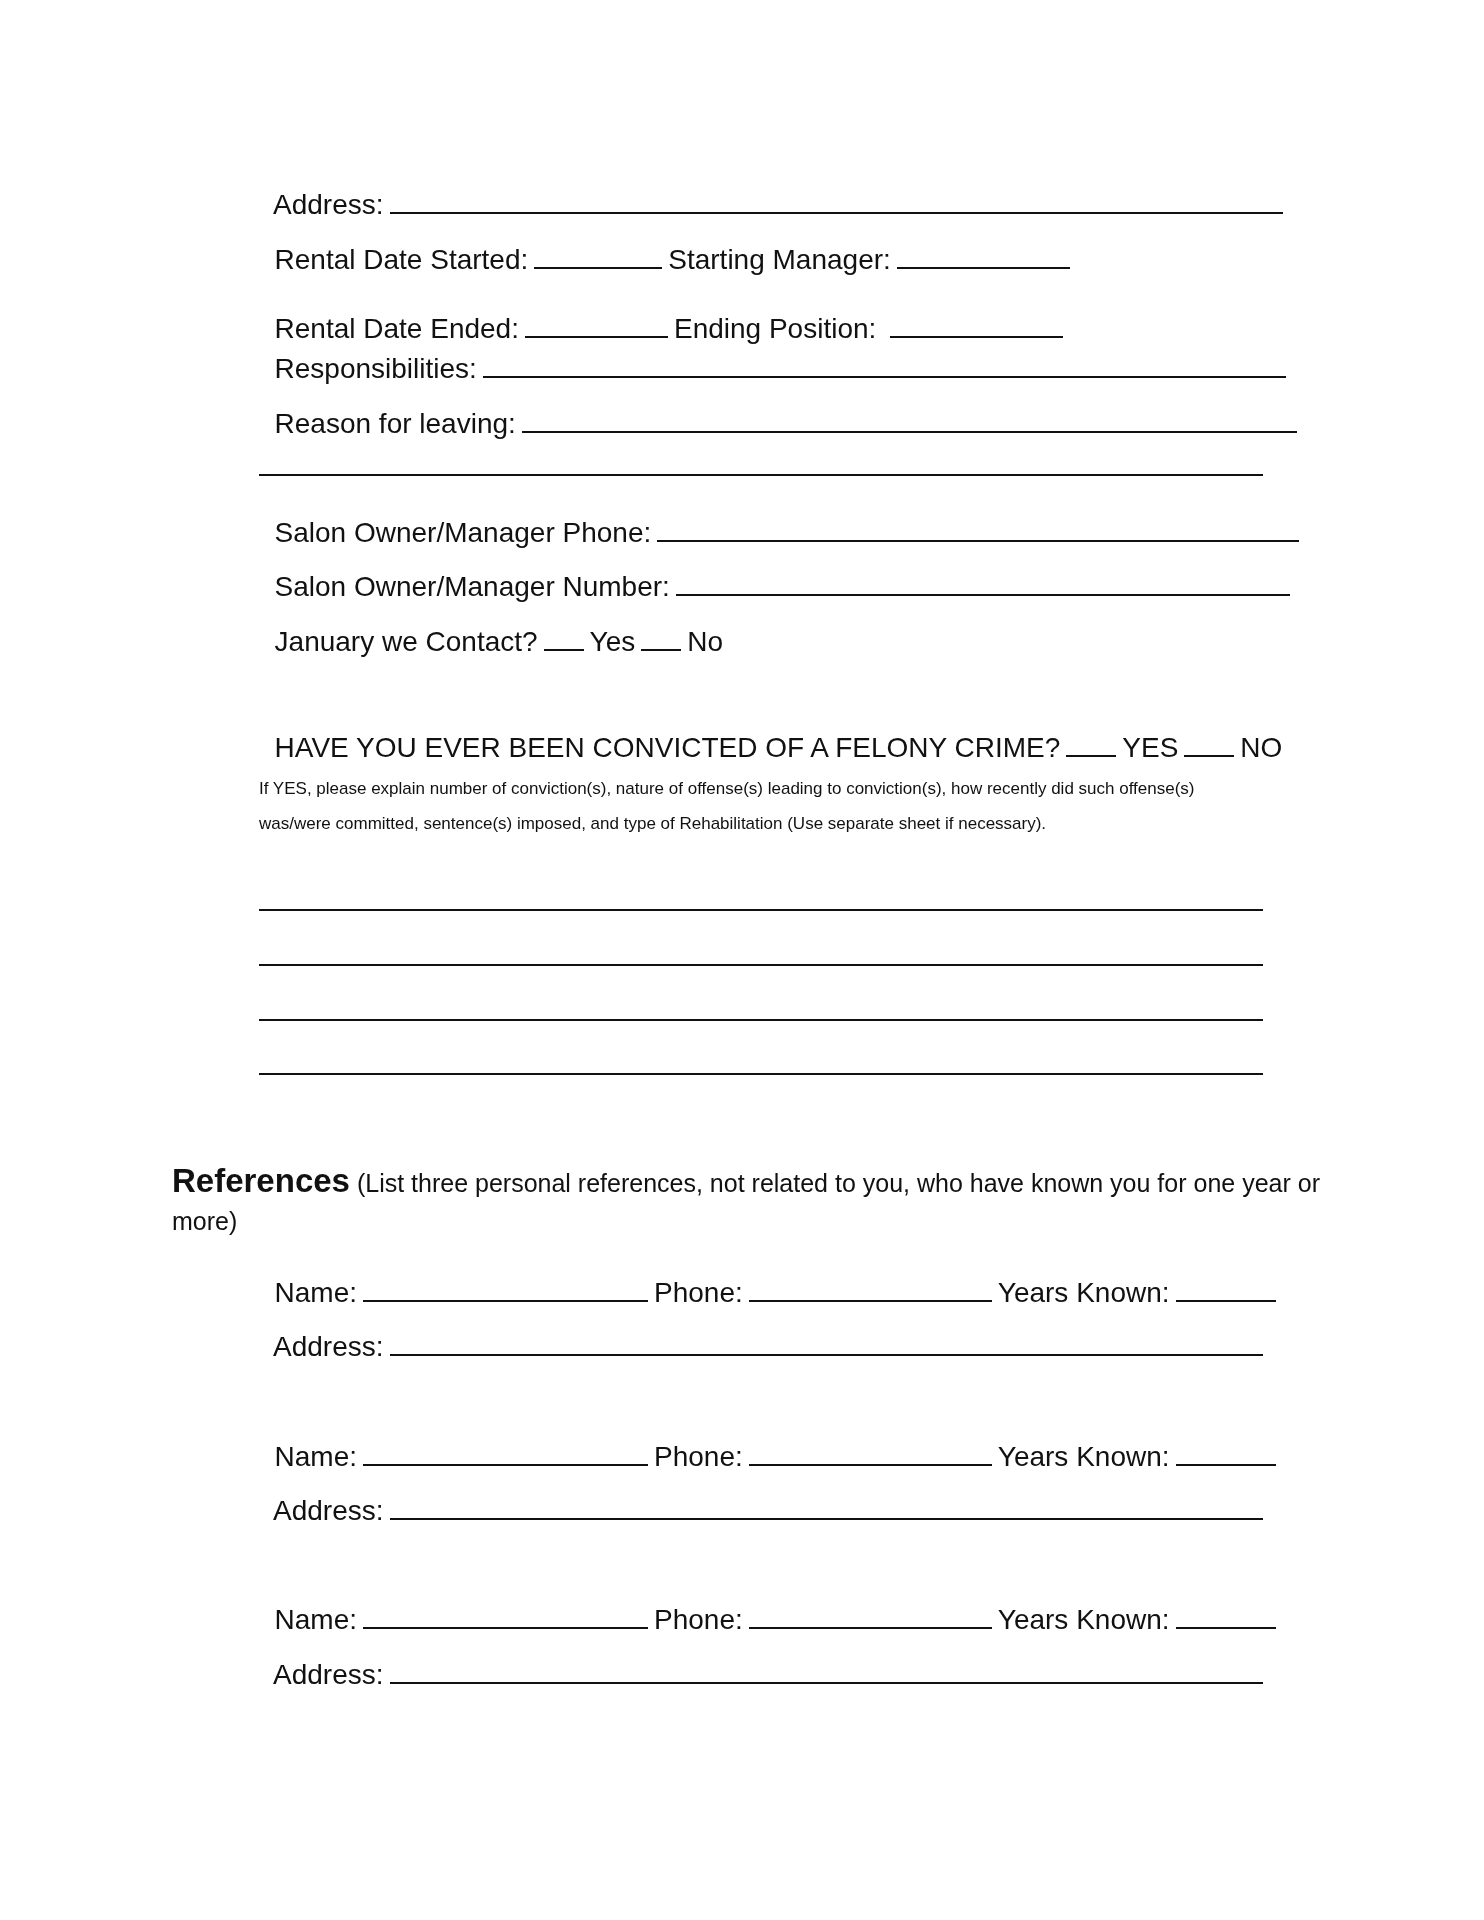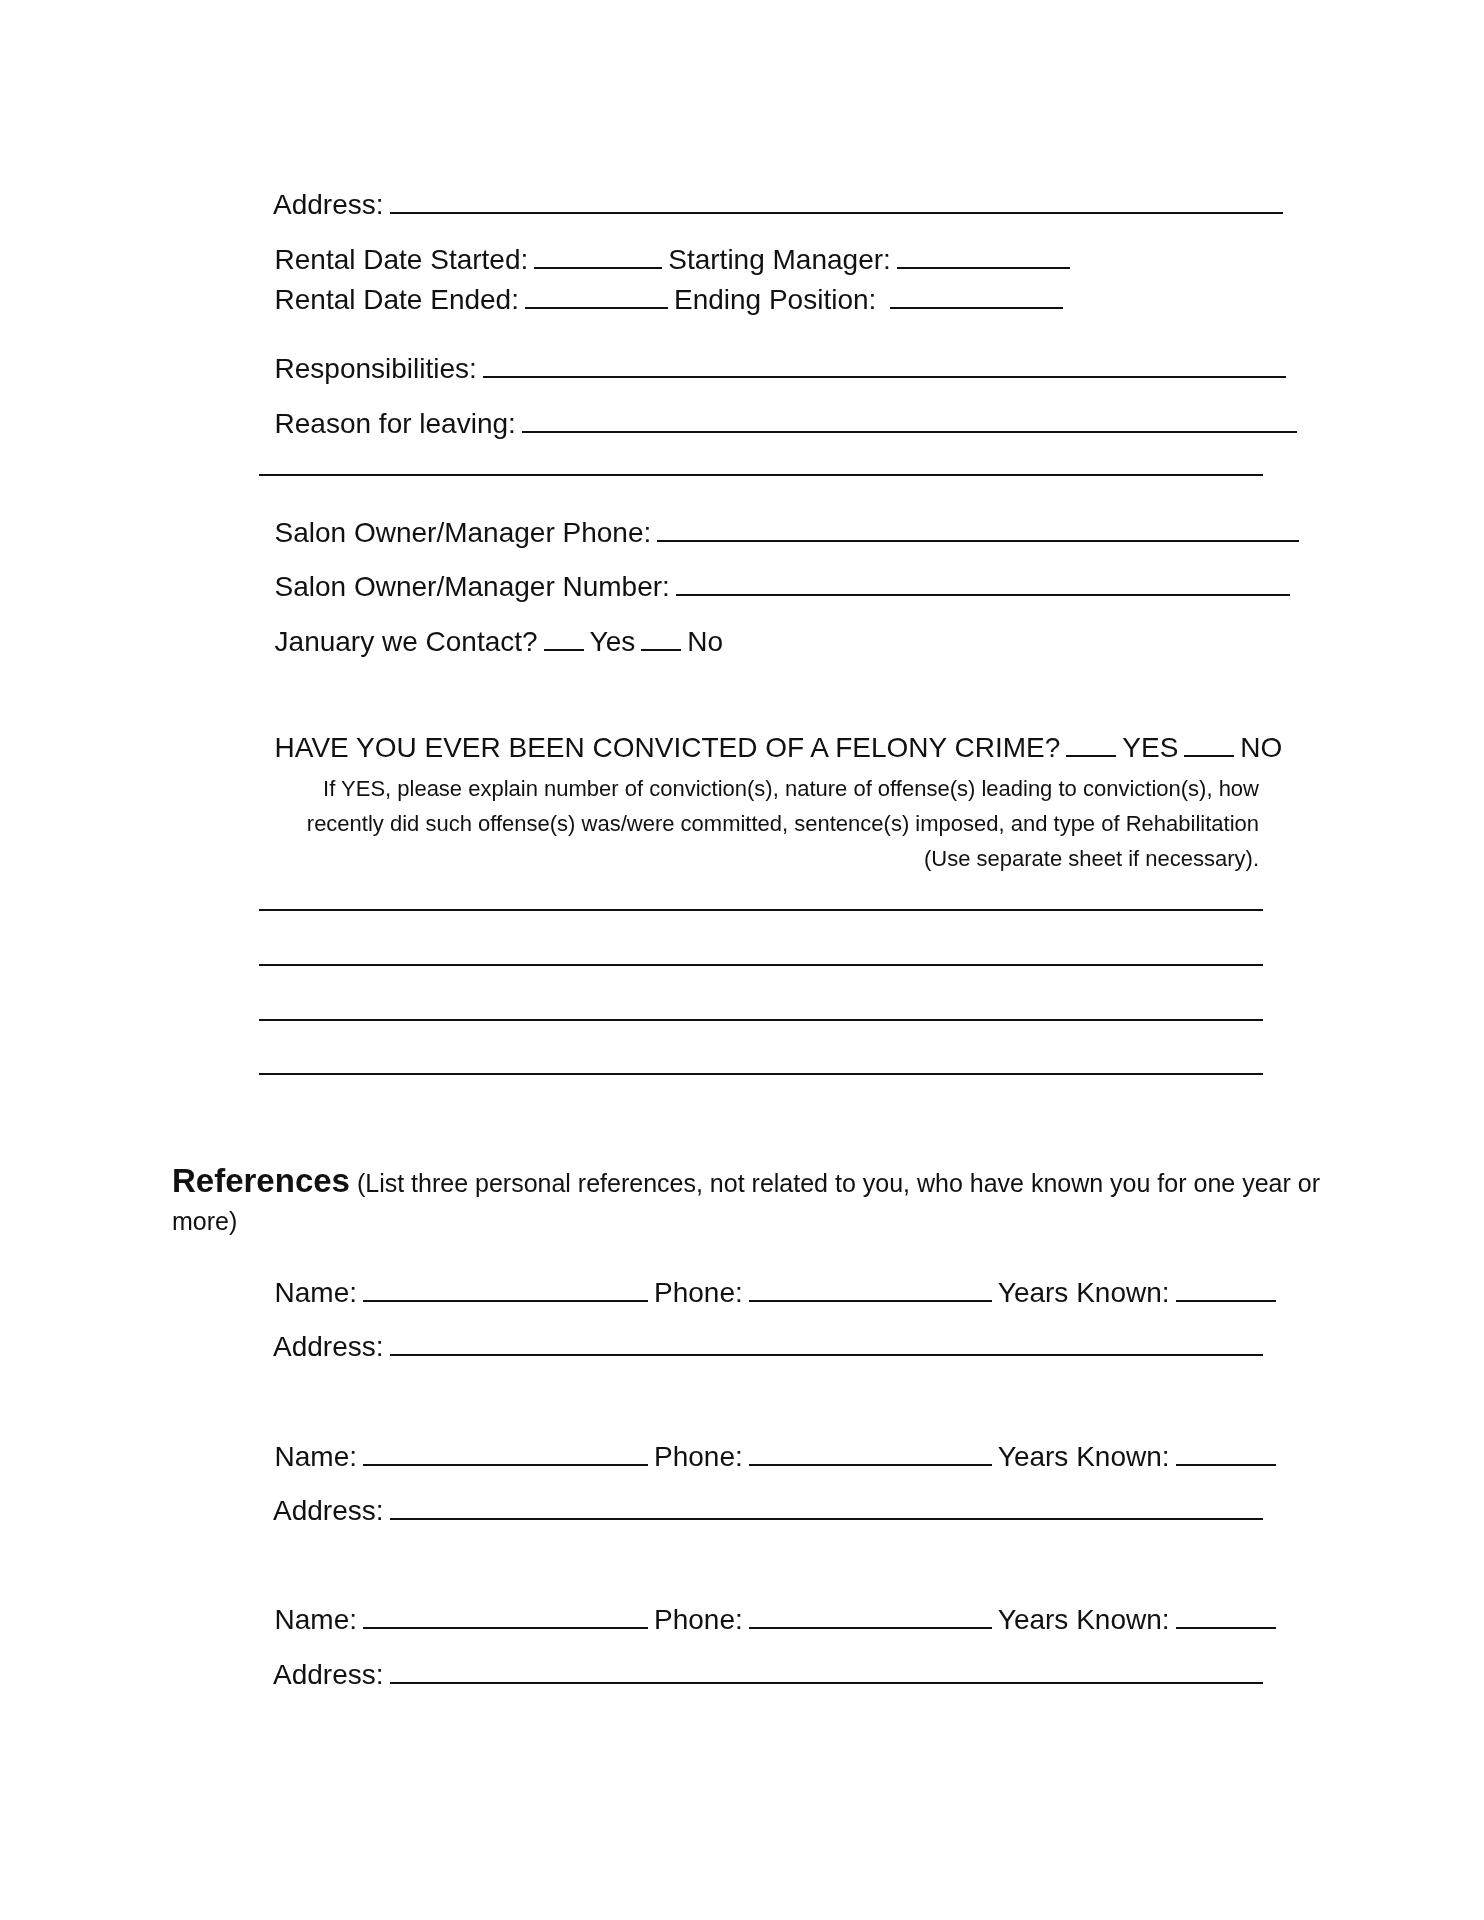--- a/index.html
+++ b/index.html
@@ -1,36 +1,36 @@
 <!DOCTYPE html>
 <html><head>
 <meta charset="utf-8">
 <style>
   html,body{margin:0;padding:0;background:#fff;}
   body{width:1484px;height:1920px;position:relative;overflow:hidden;font-family:"Liberation Sans",sans-serif;color:#111;}
   .ln{position:absolute;left:259px;font-size:28px;line-height:30px;white-space:pre;transform:translateY(-50%);}
   .ln .u{display:inline-block;border-bottom:2px solid #111;height:22px;vertical-align:baseline;margin:0 6px;}
   .bold{font-weight:normal;}
-  .para{position:absolute;left:259px;width:1000px;font-size:22px;line-height:35px;text-align:right;}
+  .para{position:absolute;left:259px;width:1000px;font-size:17px;line-height:35px;}
   .blank{position:absolute;left:259px;width:1004px;border-bottom:2px solid #111;height:0;}
   .refhead{position:absolute;left:172px;top:1162px;width:1150px;font-size:25px;line-height:38px;}
   .refhead .big{font-size:33px;font-weight:bold;}
 </style>
 </head>
 <body>
 
 <div class="ln" style="top:190px">
   <span>Address:</span><span class="u" style="width:893px"></span>
 </div>
 
 <div class="ln" style="top:245px">
   <span>Rental Date Started:</span><span class="u" style="width:128px"></span><span>Starting Manager:</span><span class="u" style="width:173px"></span>
 </div>
 
-<div class="ln" style="top:285px">
+<div class="ln" style="top:314px">
   <span>Rental Date Ended:</span><span class="u" style="width:143px"></span><span>Ending Position:</span><span class="u" style="width:173px;margin-left:14px"></span>
 </div>
 
 <div class="ln" style="top:354px">
   <span>Responsibilities:</span><span class="u" style="width:803px"></span>
 </div>
 
 <div class="ln" style="top:409px">
   <span>Reason for leaving:</span><span class="u" style="width:775px"></span>
 </div>

